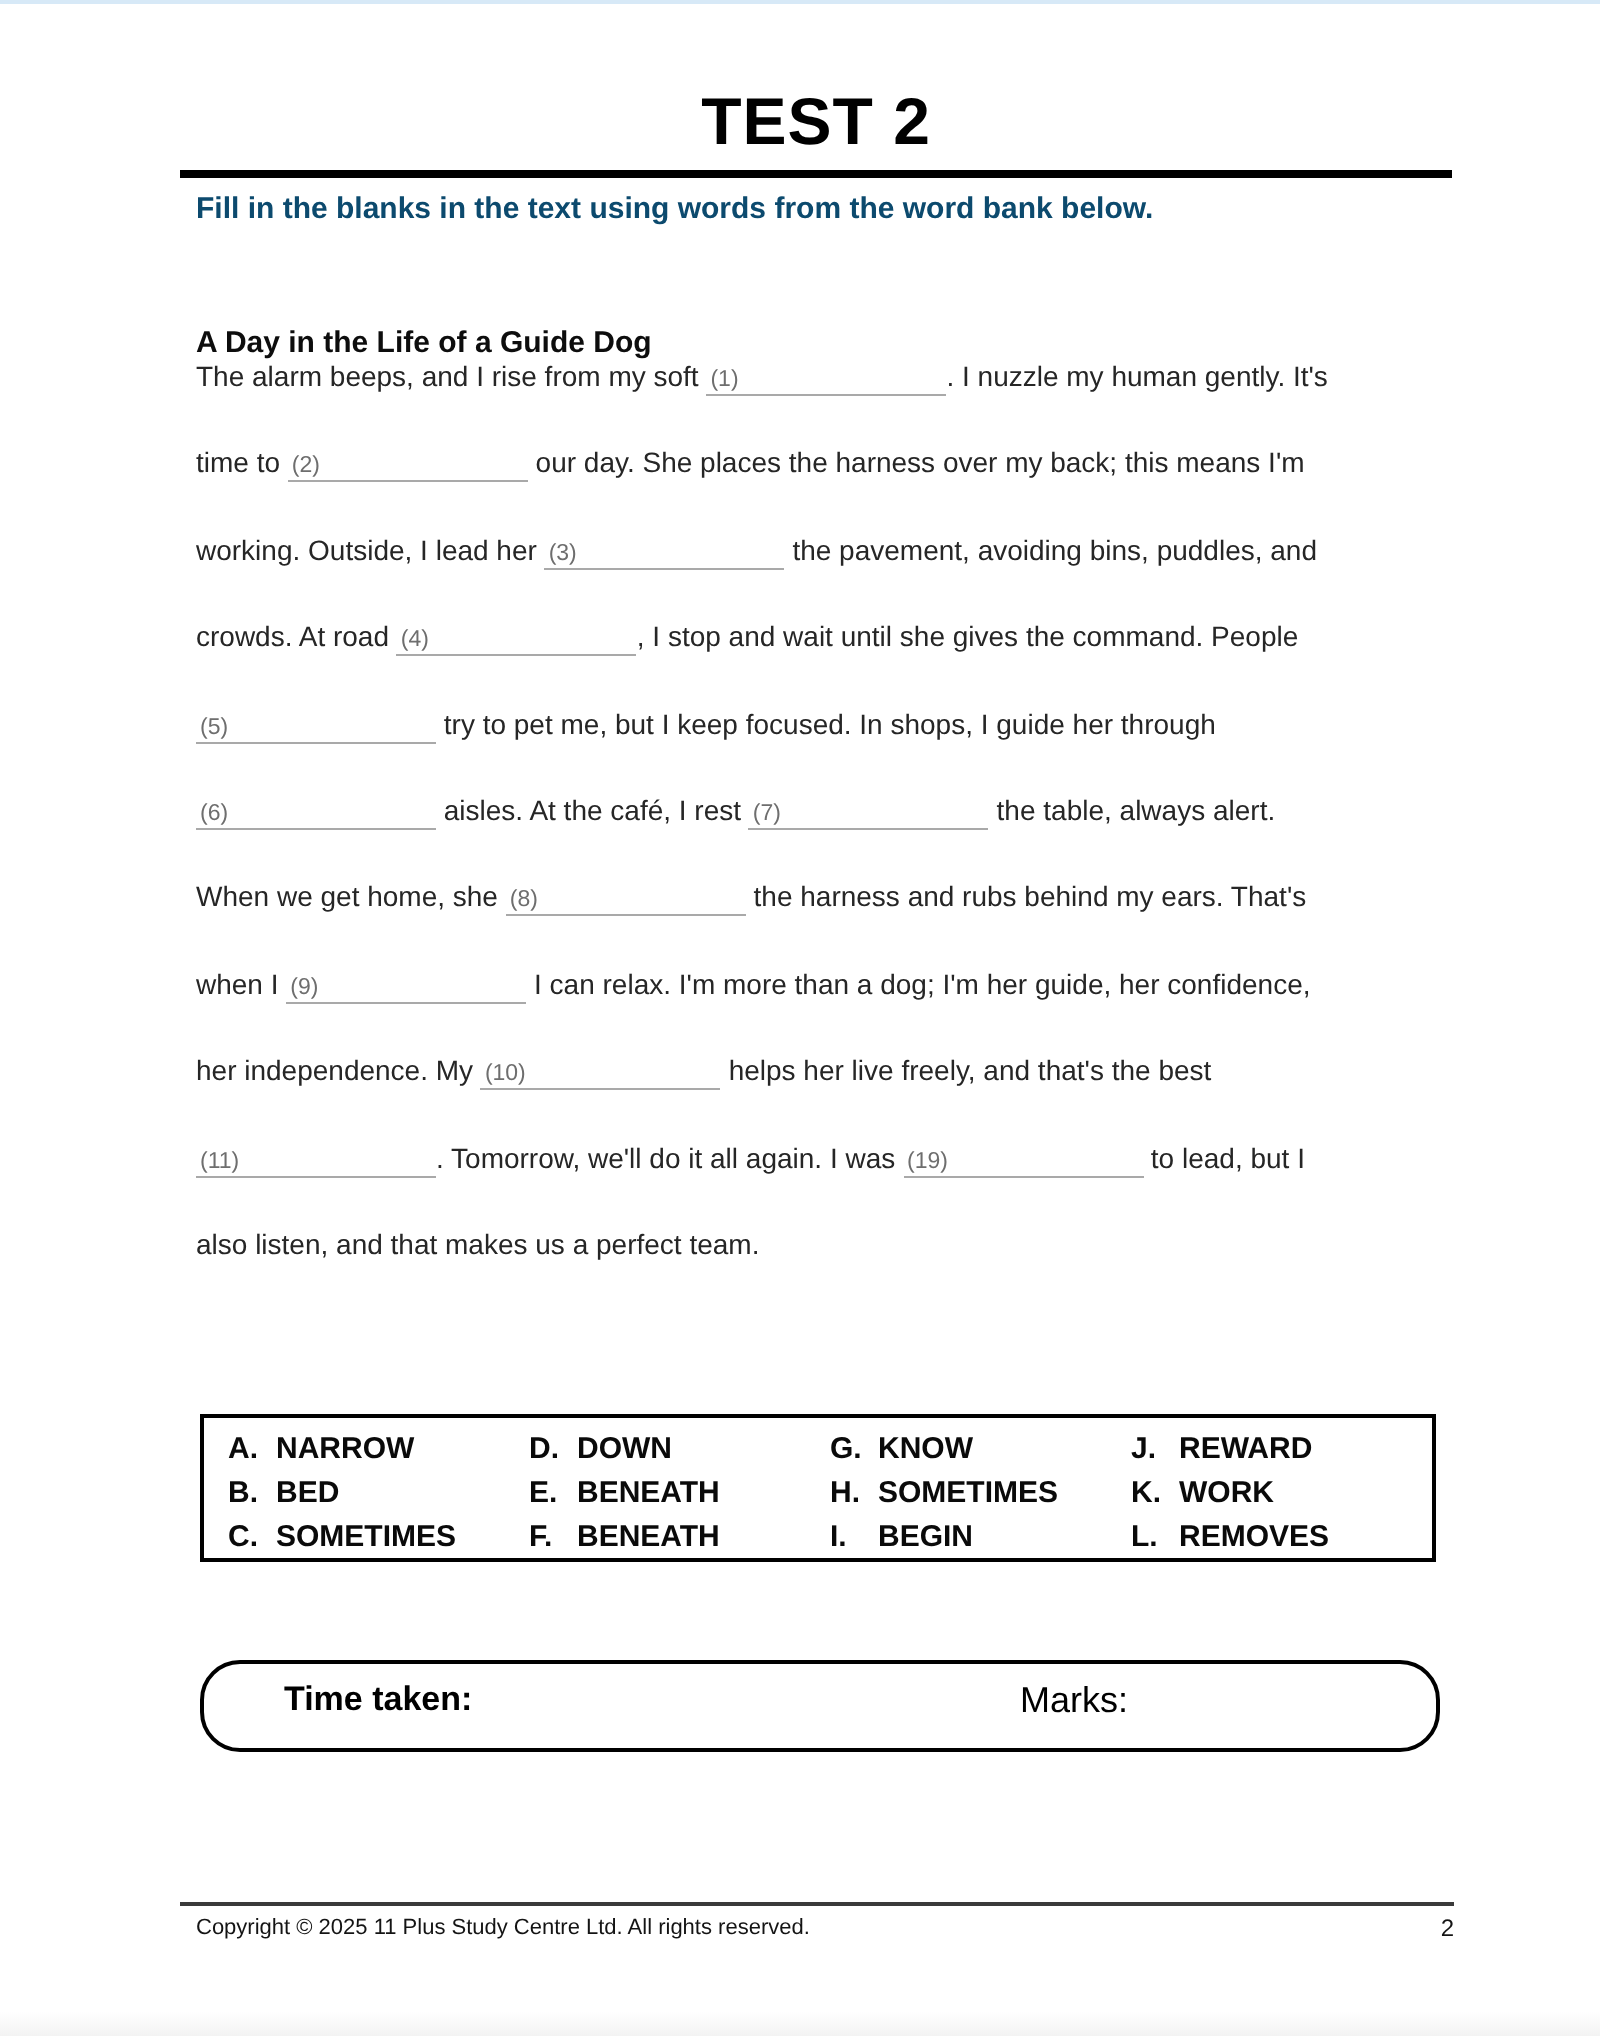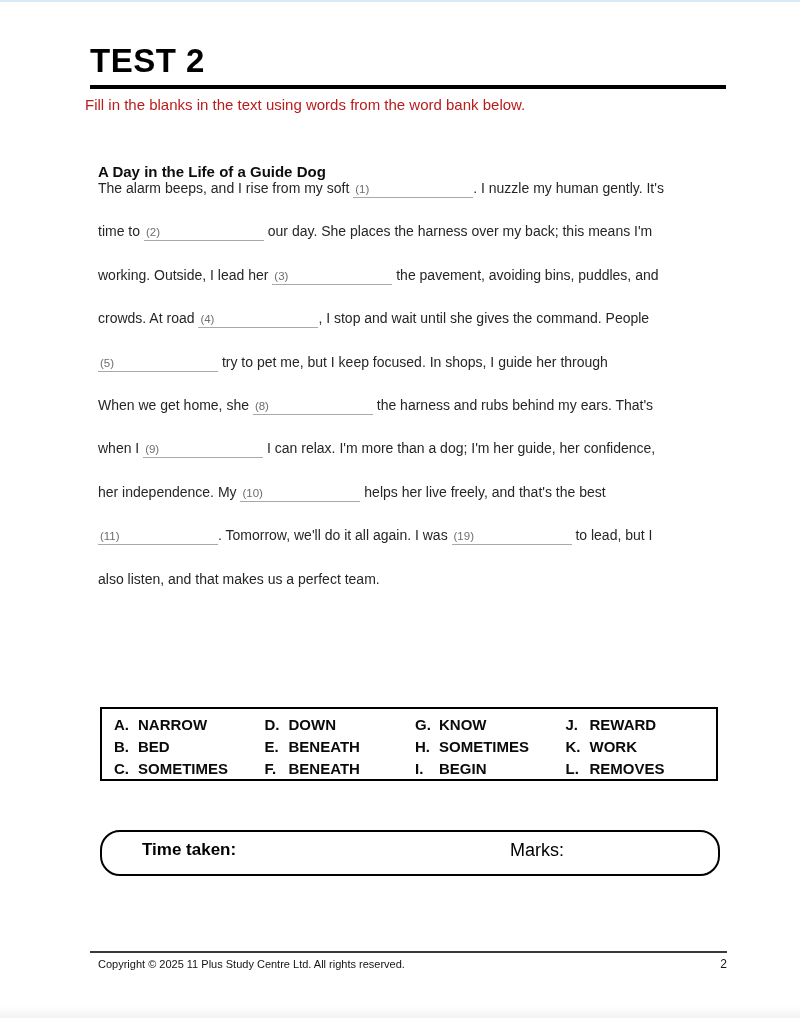--- a/index.html
+++ b/index.html
@@ -10,25 +10,25 @@
     --top-strip:#d7e9f7;
   }
   *{margin:0;padding:0;box-sizing:border-box;}
   html,body{background:#ffffff;}
   body{
     width:800px;height:1018px;position:relative;overflow:hidden;
     font-family:"Liberation Sans", sans-serif;color:var(--ink);
   }
   .top-strip{position:absolute;top:0;left:0;width:800px;height:2px;background:var(--top-strip);}
   .page-title{
-    position:absolute;top:42px;left:90px;width:636px;text-align:left;
+    position:absolute;top:42px;left:90px;width:636px;text-align:center;
     font-size:33px;font-weight:bold;letter-spacing:.5px;color:#000;
   }
   .rule{position:absolute;top:85px;left:90px;width:636px;height:4px;background:#000;}
-  .instruction{position:absolute;top:96px;left:85px;font-size:15px;font-weight:normal;color:#b91c1c;}
+  .instruction{position:absolute;top:96px;left:98px;font-size:15px;font-weight:bold;color:#0c4a6e;}
   .passage-title{position:absolute;top:136px;left:98px;font-size:15px;font-weight:bold;color:#0d0d0d;margin-top:27px;}
   .passage{position:absolute;top:167px;left:98px;width:634px;font-size:14px;color:var(--body-ink);}
   .passage .line{height:43.4px;line-height:43.4px;white-space:nowrap;}
   .blank{
     display:inline-block;width:120px;border-bottom:1px solid var(--blank-line);
     height:19px;line-height:19px;vertical-align:baseline;
   }
   .blank .num{font-size:11.5px;color:var(--blank-num);padding-left:2px;}
   .wordbank{
     position:absolute;top:707px;left:100px;width:618px;height:74px;
@@ -62,20 +62,21 @@
 
 <div class="passage-title">A Day in the Life of a Guide Dog</div>
 
 <div class="passage">
   <div>
       <div class="line"><span class="seg">The alarm beeps, and I rise from my soft </span><span class="blank"><span class="num">(1)</span></span><span class="seg">. I nuzzle my human gently. It's</span></div>
       <div class="line"><span class="seg">time to </span><span class="blank"><span class="num">(2)</span></span><span class="seg"> our day. She places the harness over my back; this means I'm</span></div>
       <div class="line"><span class="seg">working. Outside, I lead her </span><span class="blank"><span class="num">(3)</span></span><span class="seg"> the pavement, avoiding bins, puddles, and</span></div>
       <div class="line"><span class="seg">crowds. At road </span><span class="blank"><span class="num">(4)</span></span><span class="seg">, I stop and wait until she gives the command. People</span></div>
       <div class="line"><span class="blank"><span class="num">(5)</span></span><span class="seg"> try to pet me, but I keep focused. In shops, I guide her through</span></div>
+      <div class="line"><span class="blank"><span class="num">(6)</span></span><span class="seg"> aisles. At the café, I rest </span><span class="blank"><span class="num">(7)</span></span><span class="seg"> the table, always alert.</span></div>
       <div class="line"><span class="seg">When we get home, she </span><span class="blank"><span class="num">(8)</span></span><span class="seg"> the harness and rubs behind my ears. That's</span></div>
       <div class="line"><span class="seg">when I </span><span class="blank"><span class="num">(9)</span></span><span class="seg"> I can relax. I'm more than a dog; I'm her guide, her confidence,</span></div>
       <div class="line"><span class="seg">her independence. My </span><span class="blank"><span class="num">(10)</span></span><span class="seg"> helps her live freely, and that's the best</span></div>
       <div class="line"><span class="blank"><span class="num">(11)</span></span><span class="seg">. Tomorrow, we'll do it all again. I was </span><span class="blank"><span class="num">(19)</span></span><span class="seg"> to lead, but I</span></div>
       <div class="line"><span class="seg">also listen, and that makes us a perfect team.</span></div>
     </div>
 </div>
 
 <div class="wordbank">
     <div class="wb-col">

